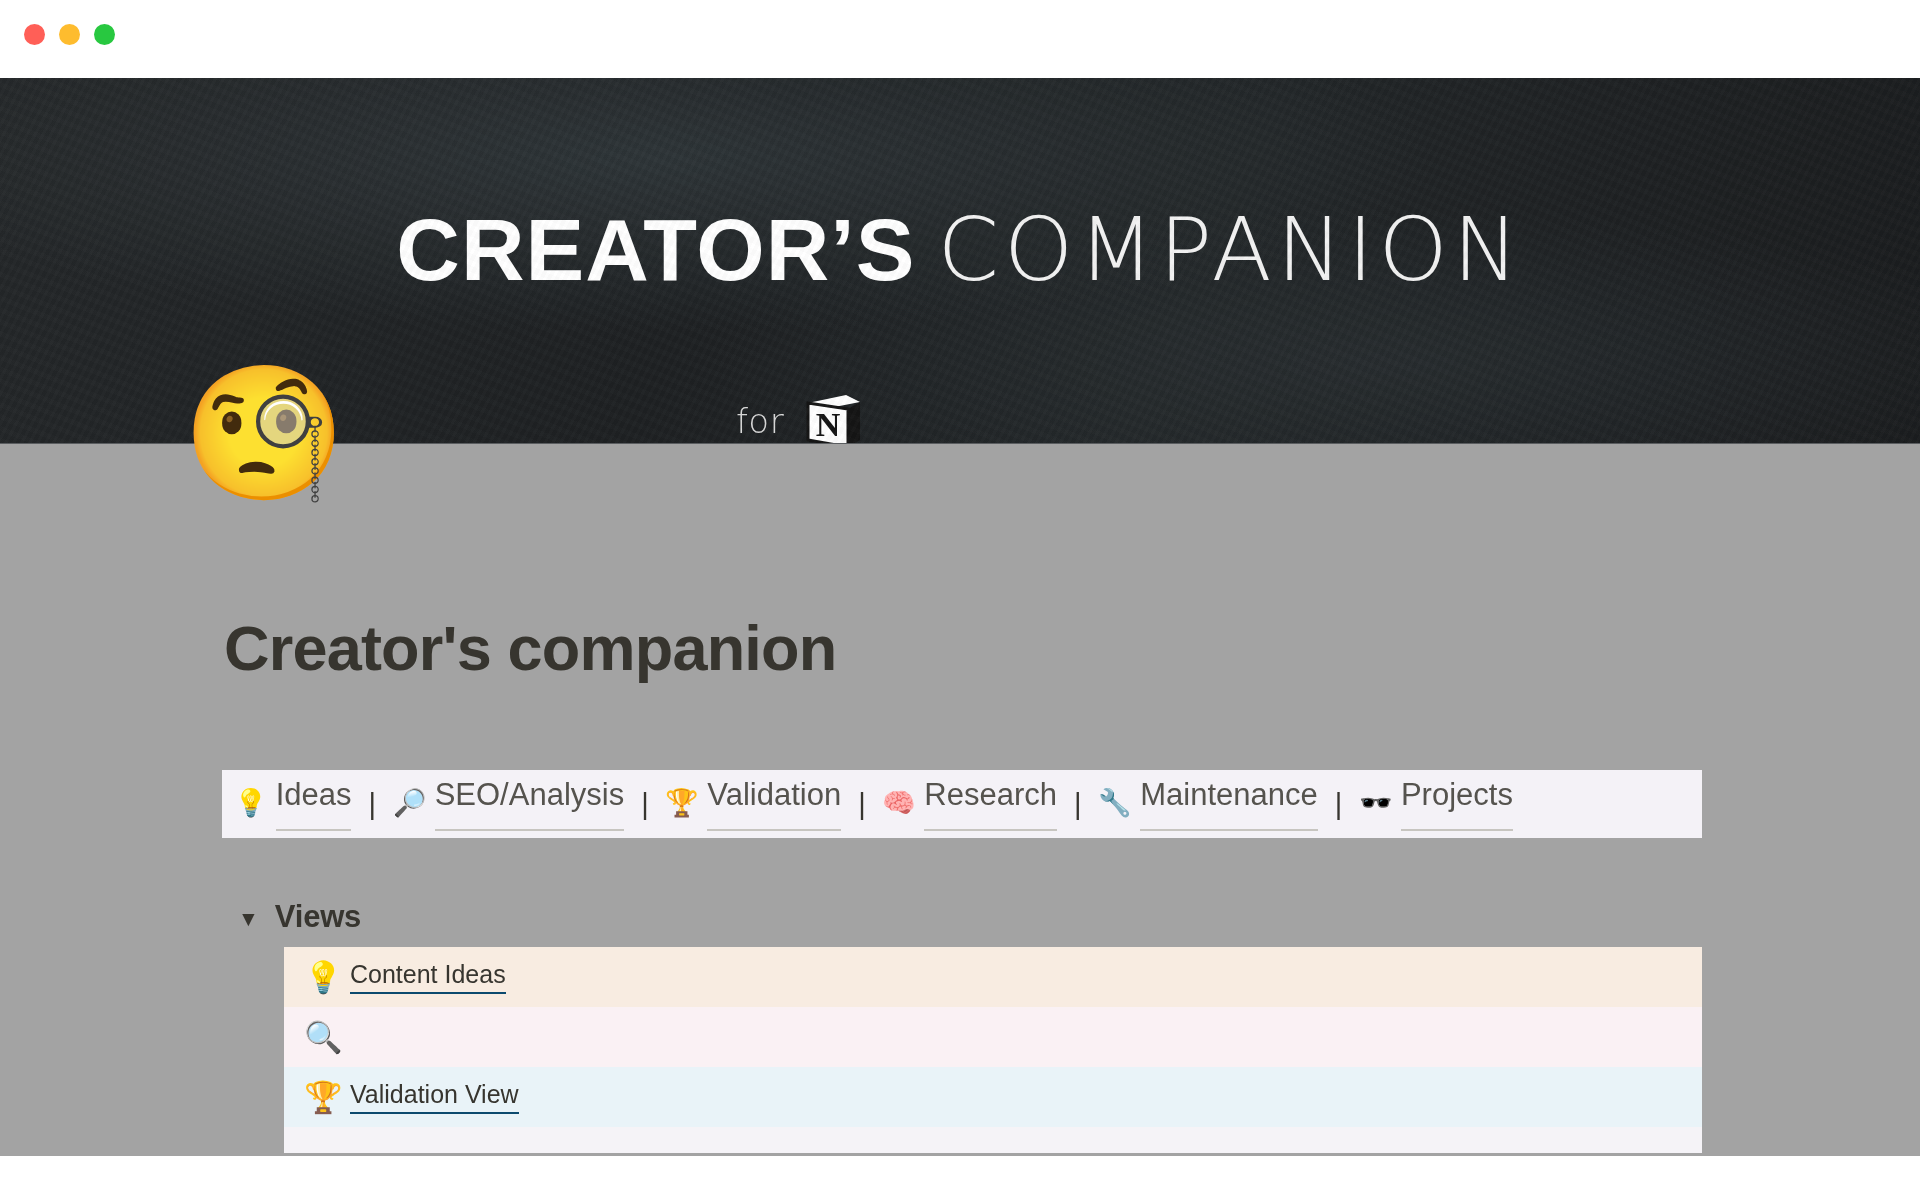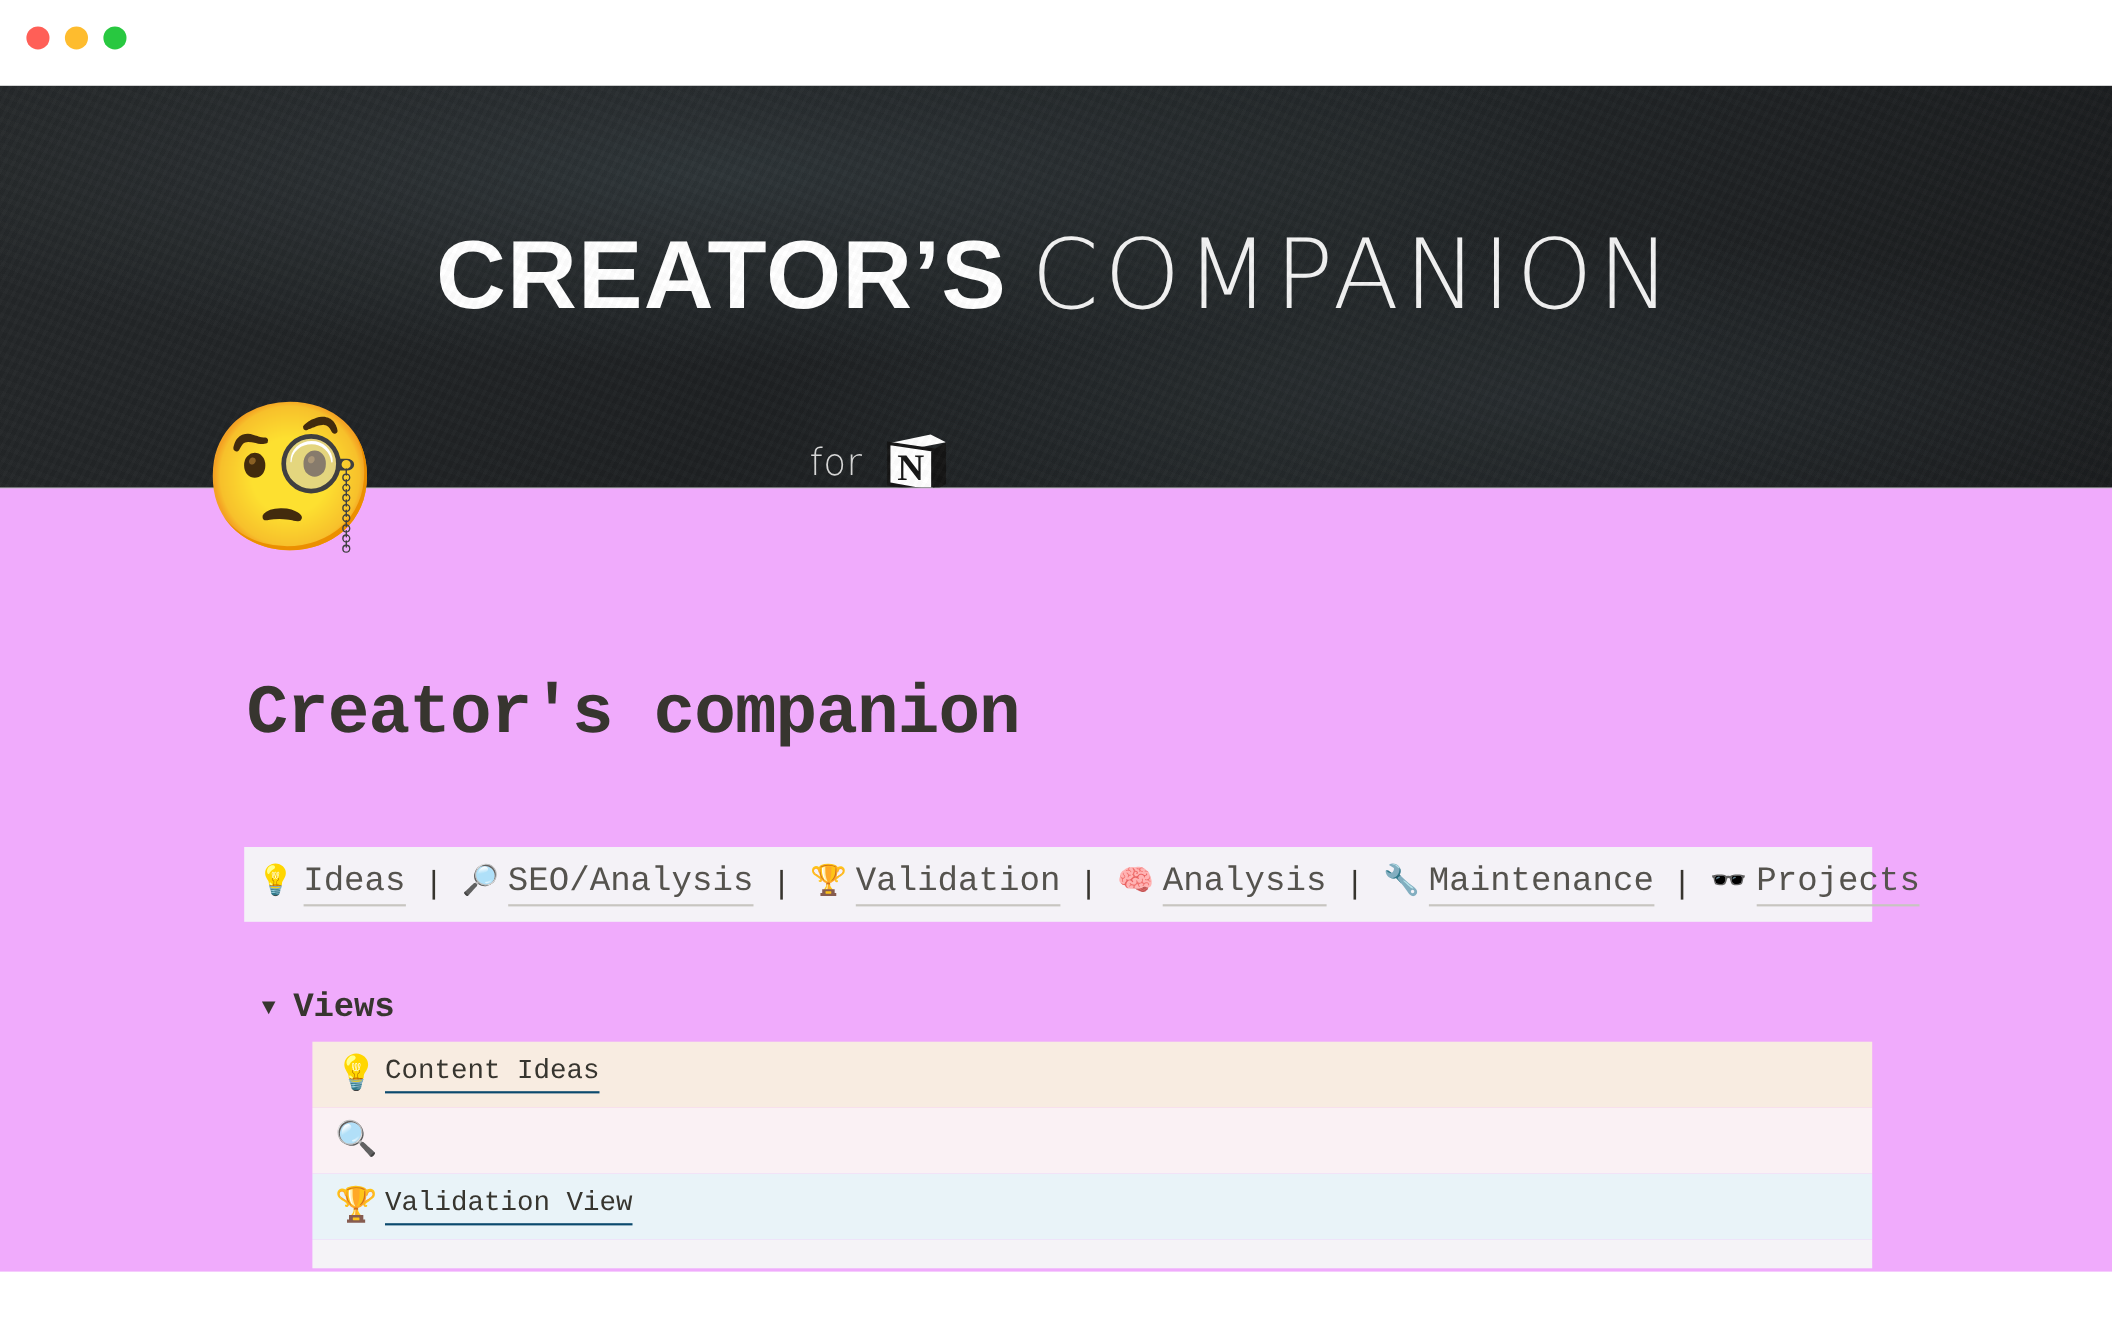--- a/index.html
+++ b/index.html
@@ -122,22 +122,21 @@
     text-align: center;
     z-index: 5;
     user-select: none;
   }
 
   
   #page-body {
     position: absolute;
     left: 0; top: 444px;
     width: 1920px; height: 712px;
-    background: #f0abfc;
-    font-family: Liberation Mono, monospace;
+    background: #a3a3a3;
   }
   #page-title {
     position: absolute;
     left: 224px; top: 170px;
     font-size: 63px;
     font-weight: 700;
     color: #37352f;
     letter-spacing: -0.8px;
     line-height: 1.1;
     white-space: nowrap;
@@ -161,21 +160,21 @@
     cursor: pointer;
   }
   .nav-emoji {
     font-size: 27px;
     line-height: 1;
   }
   .nav-label {
     font-size: 31px;
     color: #55534e;
     border-bottom: 2px solid #c7c5c0;
-    padding-bottom: 3px;
+    padding-bottom: 16px;
     line-height: 1.15;
     white-space: nowrap;
   }
   .nav-sep {
     font-size: 29px;
     color: #37352f;
     padding: 0 17px;
     line-height: 1;
     user-select: none;
   }
@@ -284,21 +283,21 @@
       <span class="nav-label">SEO/Analysis</span>
     </a>
     <span class="nav-sep">|</span>
     <a class="nav-link">
       <span class="nav-emoji">🏆</span>
       <span class="nav-label">Validation</span>
     </a>
     <span class="nav-sep">|</span>
     <a class="nav-link">
       <span class="nav-emoji">🧠</span>
-      <span class="nav-label">Analysis</span>
+      <span class="nav-label">Research</span>
     </a>
     <span class="nav-sep">|</span>
     <a class="nav-link">
       <span class="nav-emoji">🔧</span>
       <span class="nav-label">Maintenance</span>
     </a>
     <span class="nav-sep">|</span>
     <a class="nav-link">
       <span class="nav-emoji">🕶️</span>
       <span class="nav-label">Projects</span>

